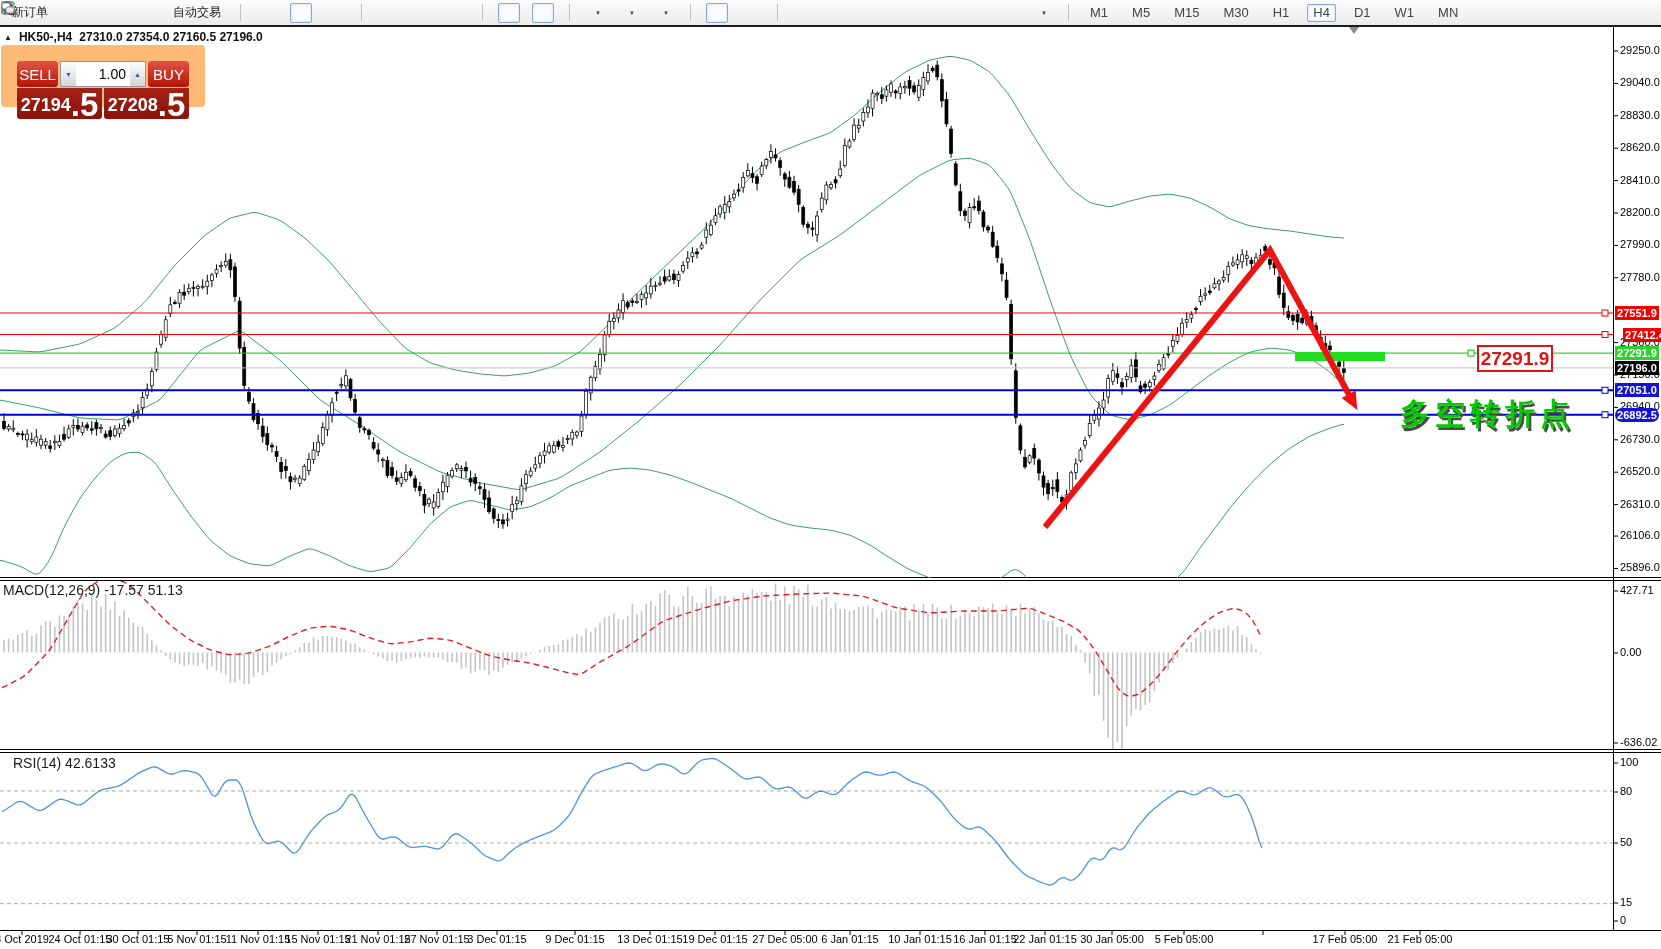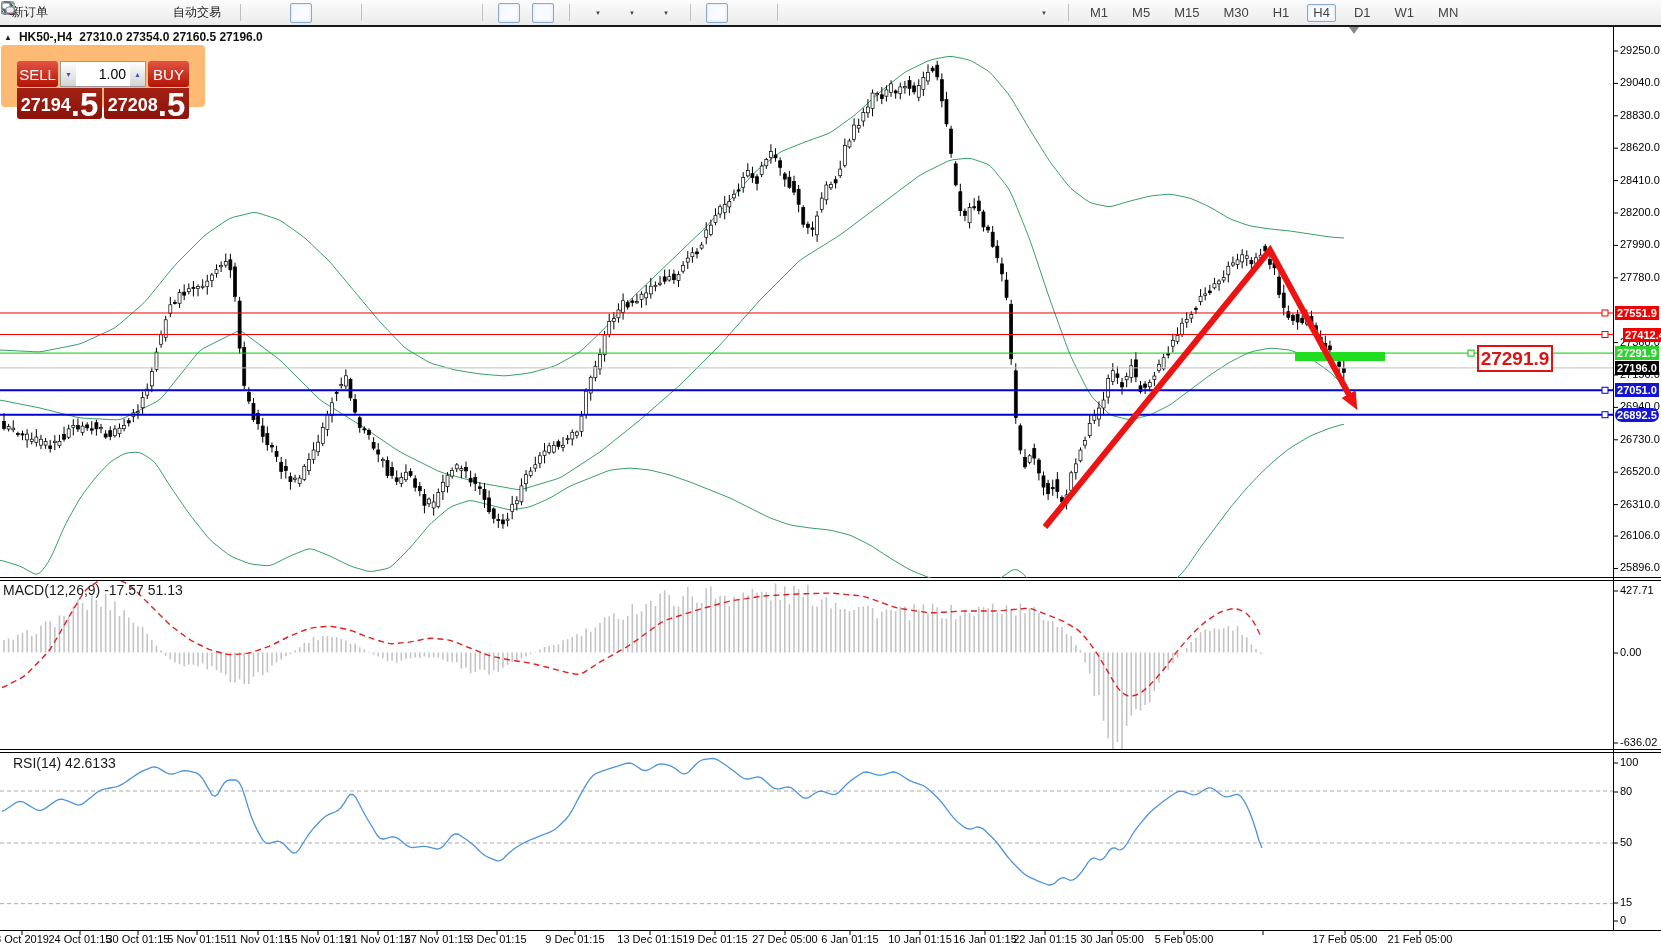--- a/index.html
+++ b/index.html
@@ -1289,20 +1289,21 @@
           <span class="big-int">27208</span>
             <span class="big-frac">.5</span>
         </div>
       </div>
     </div>
 
     <div class="pane-label" style="left:3px;top:582px">MACD(12,26,9) -17.57 51.13</div>
     <div class="pane-label" style="left:13px;top:755px">RSI(14) 42.6133</div>
 
     <div class="price-callout">27291.9</div>
+    <div class="cn-note">多空转折点</div>
   <div class="ax" style="top: 44px;">29250.0</div>
       <div class="ax" style="top: 76.3999px;">29040.0</div>
       <div class="ax" style="top: 108.8px;">28830.0</div>
       <div class="ax" style="top: 141.2px;">28620.0</div>
       <div class="ax" style="top: 173.6px;">28410.0</div>
       <div class="ax" style="top: 206px;">28200.0</div>
       <div class="ax" style="top: 238.399px;">27990.0</div>
       <div class="ax" style="top: 270.799px;">27780.0</div>
       <div class="ax" style="top: 335.599px;">27360.0</div>
       <div class="ax" style="top: 367.999px;">27150.0</div>

